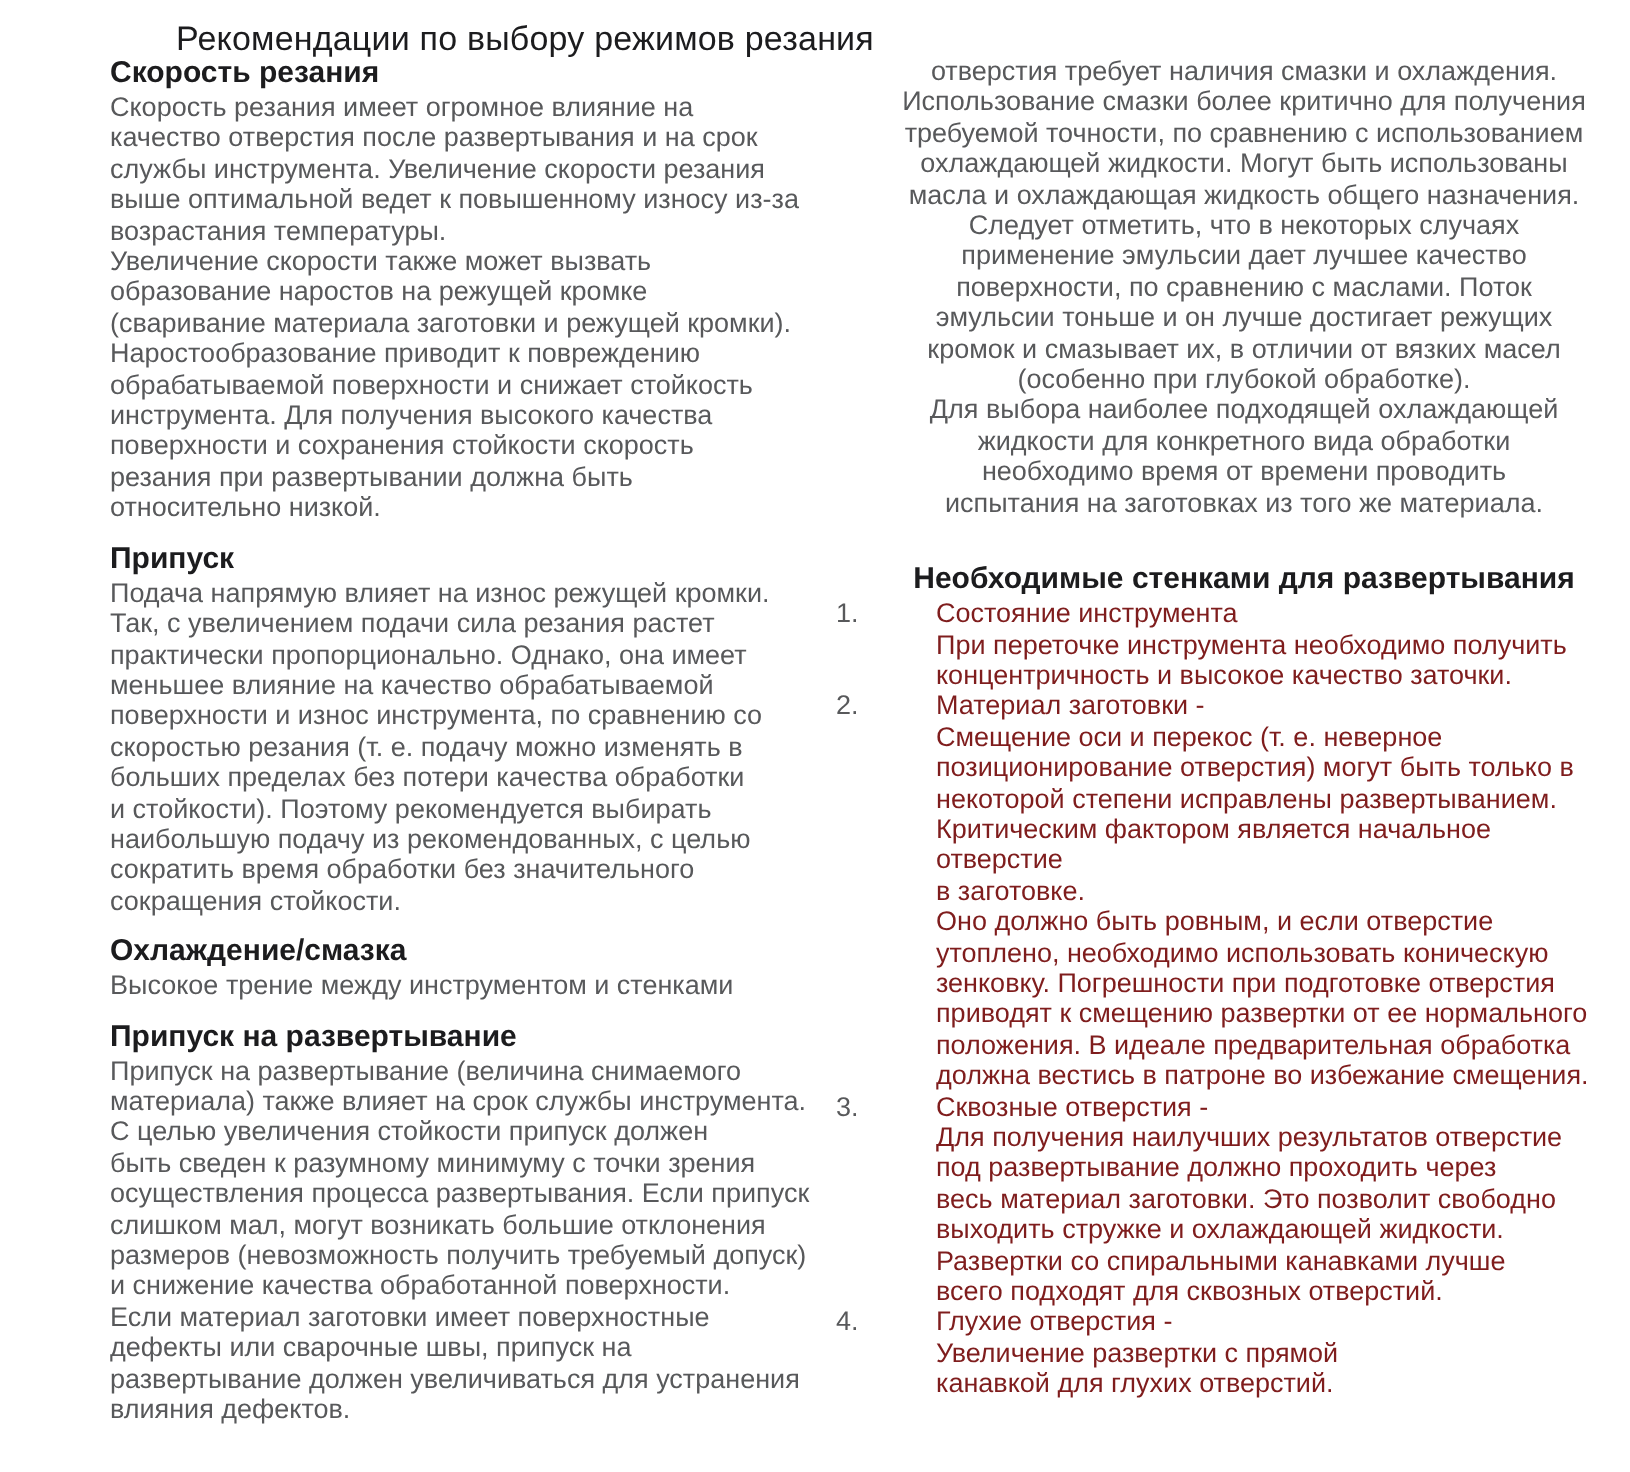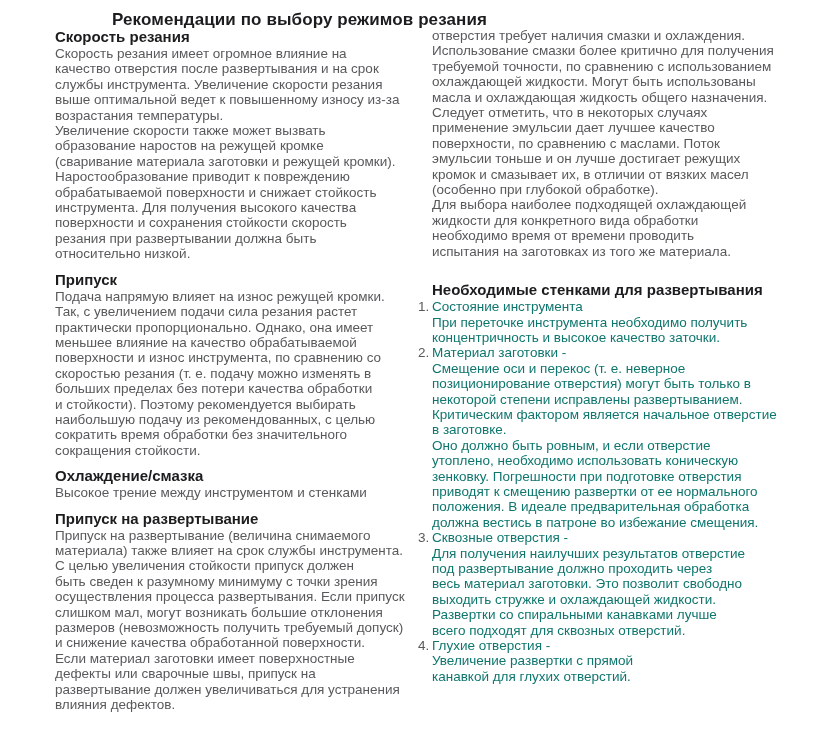--- a/index.html
+++ b/index.html
@@ -10,24 +10,24 @@
   .page {
     position: relative;
     width: 815px;
     height: 736px;
     background: #ffffff;
     font-family: "Liberation Sans", sans-serif;
     overflow: hidden;
   }
   .doc-title {
     position: absolute;
-    left: 112px;
+    left: 88px;
     top: 10px;
     font-size: 17px;
-    font-weight: bold;
+    font-weight: normal;
     color: #1c1c1e;
     letter-spacing: 0.1px;
     white-space: nowrap;
   }
   .col {
     position: absolute;
     top: 28px;
   }
   .col-left {
     left: 55px;
@@ -48,20 +48,21 @@
     margin-top: 0;
   }
   .body-text {
     font-size: 13.5px;
     line-height: 15.4px;
     color: #58595b;
     white-space: pre-line;
   }
   .indent {
     padding-left: 14px;
+    text-align: center;
   }
   .conditions-section {
     margin-top: 22px;
   }
   .conditions-section .section-heading {
     margin: 0 0 1px 0;
   }
   .list-item {
     position: relative;
     padding-left: 14px;
@@ -71,22 +72,23 @@
     left: 0;
     top: 0;
     font-size: 13.5px;
     line-height: 15.4px;
     color: #58595b;
   }
   .item-text {
     display: block;
     font-size: 13.5px;
     line-height: 15.4px;
-    color: #0f766e;
+    color: #7f1d1d;
     white-space: pre-line;
+    margin-left: 36px;
   }
 </style>
 </head>
 <body>
 
 <div class="page">
 
   <div class="doc-title">Рекомендации по выбору режимов резания</div>
 
   <div class="col col-left">

